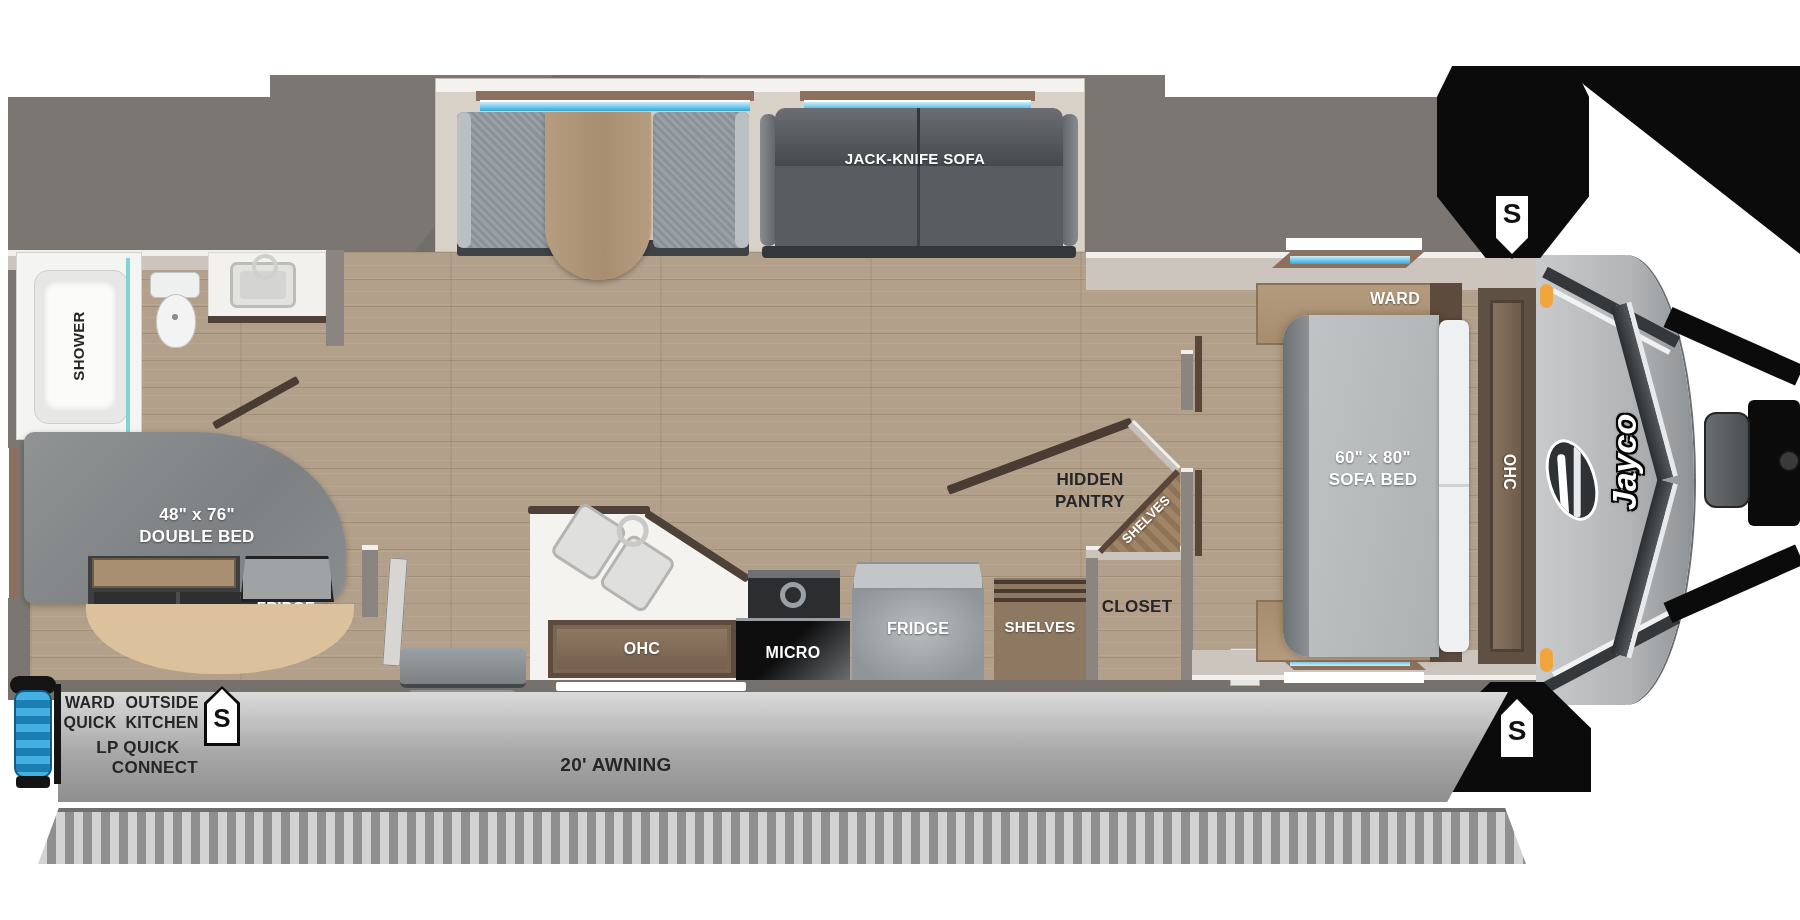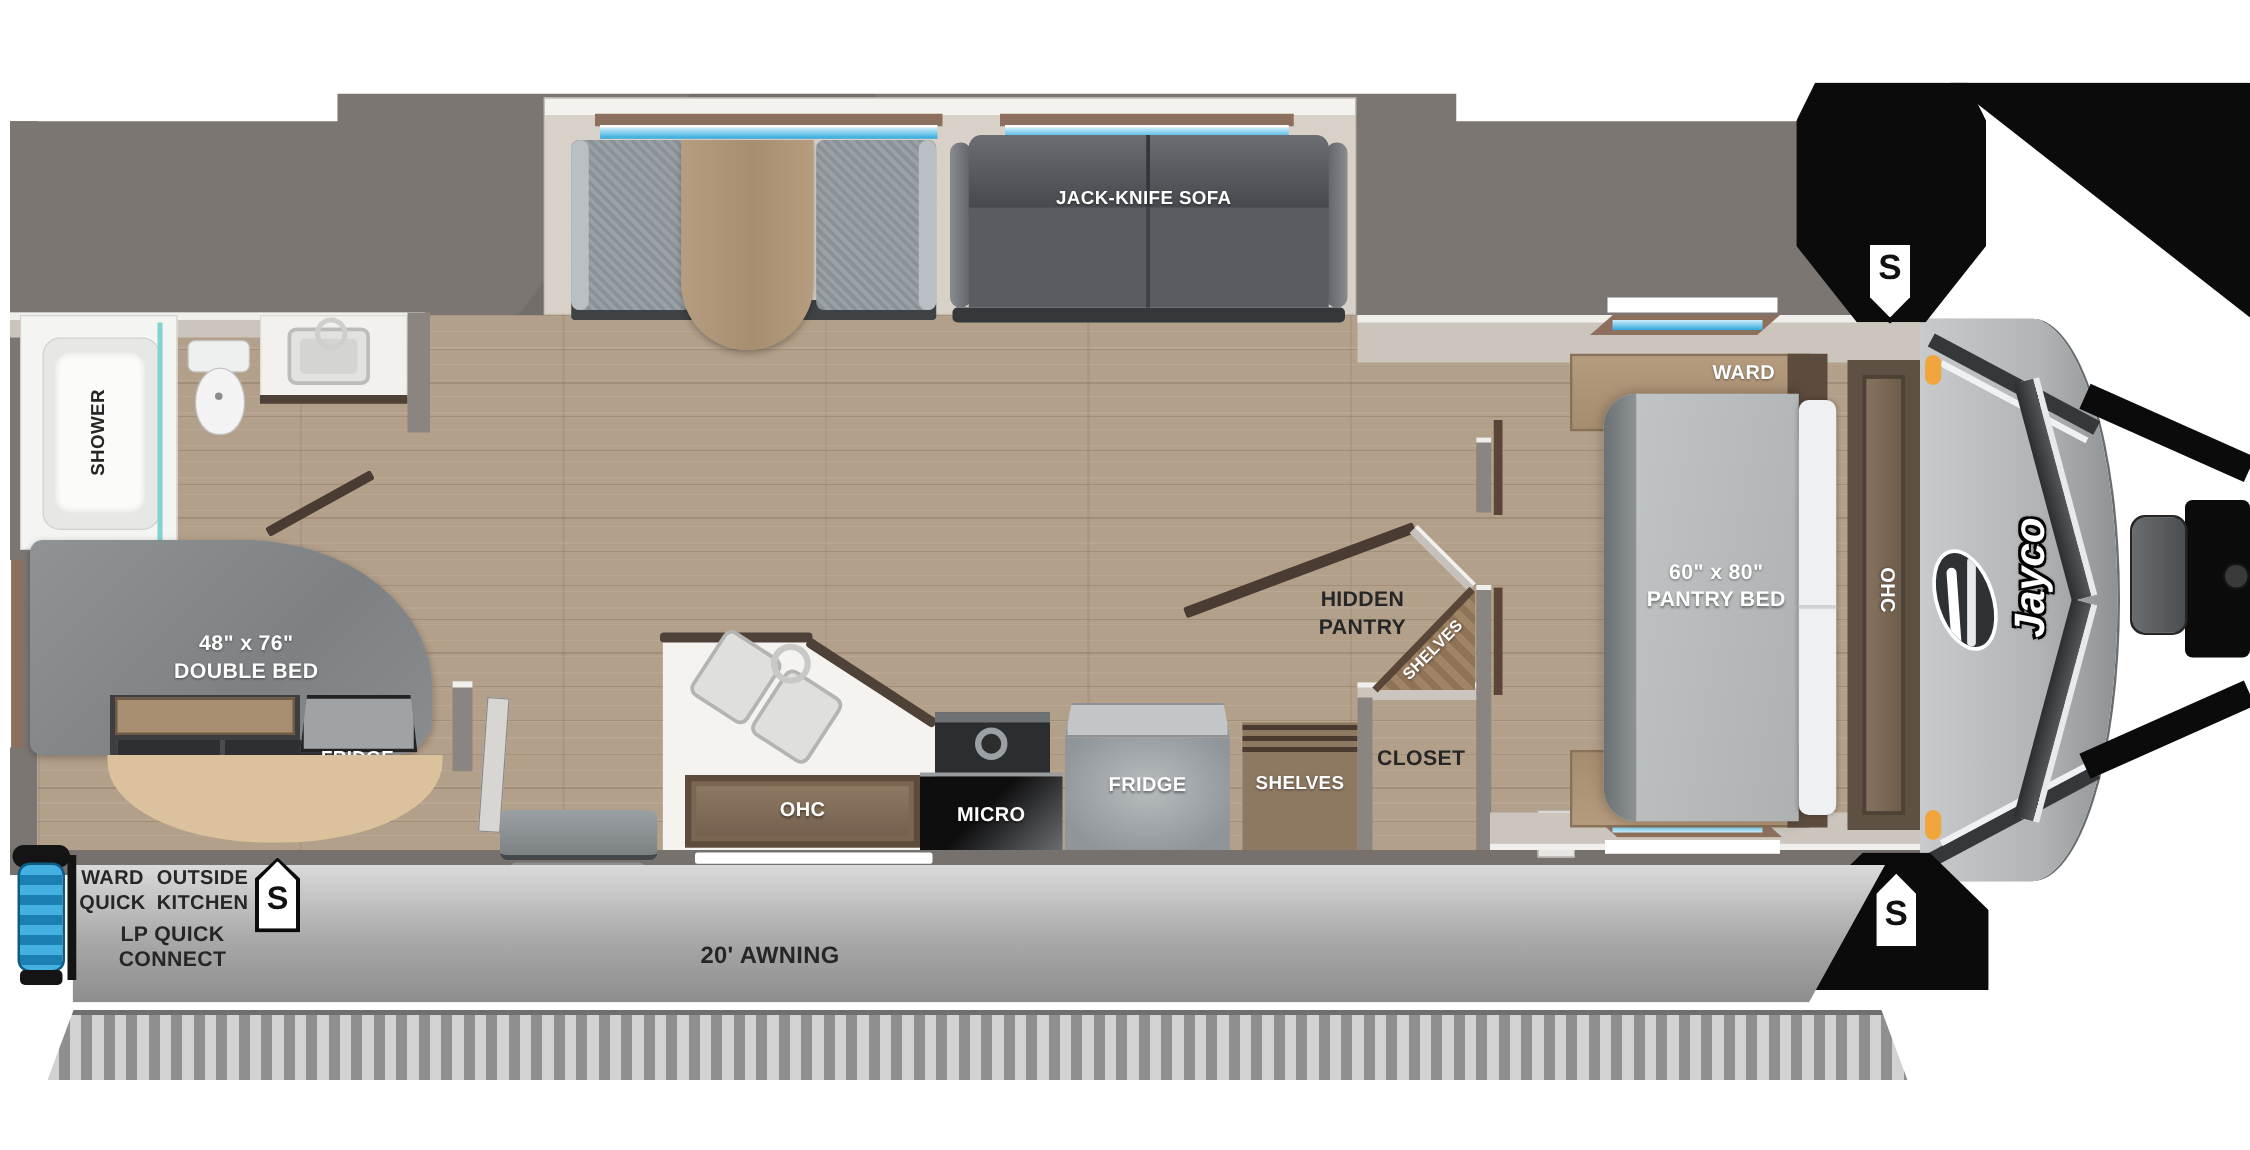--- a/index.html
+++ b/index.html
@@ -156,21 +156,21 @@
   <div class="abs lbl" style="left:1345px;top:290px;width:100px;font-size:16px;">WARD</div>
   <div class="abs" style="left:1256px;top:600px;width:192px;height:62px;background:linear-gradient(180deg,#a78d6f,#b59b7e);border:2px solid #8a7258;box-sizing:border-box;"></div>
   <div class="abs" style="left:1430px;top:596px;width:32px;height:66px;background:#5d4c3e;"></div>
   <div class="abs lbl" style="left:1345px;top:610px;width:100px;font-size:16px;">WARD</div>
 
   <div class="abs" style="left:1283px;top:315px;width:156px;height:342px;background:linear-gradient(100deg,#c3c6c7,#adb1b2);border-radius:26px 0 0 26px;box-shadow:0 0 10px rgba(0,0,0,.25);"></div>
   <div class="abs" style="left:1283px;top:315px;width:26px;height:342px;background:linear-gradient(90deg,#6b7073,#8e9294);border-radius:26px 0 0 26px;"></div>
   <div class="abs" style="left:1439px;top:320px;width:30px;height:332px;background:#eef0f1;border-radius:8px;box-shadow:0 0 4px rgba(0,0,0,.3);"></div>
   <div class="abs" style="left:1439px;top:484px;width:30px;height:3px;background:#cfd2d3;"></div>
   <div class="abs lbl" style="left:1303px;top:448px;width:140px;font-size:17px;">60" x 80"</div>
-  <div class="abs lbl" style="left:1303px;top:470px;width:140px;font-size:17px;">PANTRY BED</div>
+  <div class="abs lbl" style="left:1303px;top:470px;width:140px;font-size:17px;">SOFA BED</div>
 
   <div class="abs" style="left:1478px;top:288px;width:58px;height:376px;background:#5f5044;"></div>
   <div class="abs" style="left:1490px;top:300px;width:34px;height:352px;background:linear-gradient(90deg,#86735f,#6e5c4a);border:3px solid #4e4136;box-sizing:border-box;"></div>
   <div class="abs lbl" style="left:1472px;top:462px;width:72px;height:20px;font-size:16px;transform:rotate(90deg);">OHC</div>
 
   <div class="abs" style="left:1536px;top:255px;width:158px;height:450px;background:linear-gradient(90deg,#c9cacb,#b2b4b6 60%,#8f9294);border-radius:0 70px 70px 0 / 0 225px 225px 0;box-shadow:2px 0 0 #6a6d70;"></div>
   <div class="abs" style="left:1545px;top:266px;width:150px;height:12px;background:#35383b;transform:rotate(28deg);transform-origin:left center;"></div>
   <div class="abs" style="left:1553px;top:288px;width:132px;height:5px;background:#f0f1f2;transform:rotate(28deg);transform-origin:left center;"></div>
   <div class="abs" style="left:1545px;top:682px;width:150px;height:12px;background:#35383b;transform:rotate(-28deg);transform-origin:left center;"></div>
   <div class="abs" style="left:1553px;top:672px;width:132px;height:5px;background:#f0f1f2;transform:rotate(-28deg);transform-origin:left center;"></div>
@@ -223,15 +223,15 @@
   <div class="abs dlbl" style="left:60px;top:694px;width:60px;font-size:16px;">WARD</div>
   <div class="abs dlbl" style="left:60px;top:714px;width:60px;font-size:16px;">QUICK</div>
   <div class="abs dlbl" style="left:122px;top:694px;width:80px;font-size:16px;">OUTSIDE</div>
   <div class="abs dlbl" style="left:122px;top:714px;width:80px;font-size:16px;">KITCHEN</div>
 
   <div class="abs pentOuterUp" style="left:204px;top:686px;width:36px;height:60px;"></div>
   <div class="abs pentInnerUp" style="left:207px;top:689px;width:30px;height:54px;">
     <div class="sText" style="top:14px;font-size:26px;">S</div>
   </div>
   <div class="abs dlbl" style="left:78px;top:738px;width:120px;font-size:17px;">LP QUICK</div>
-  <div class="abs dlbl" style="left:78px;top:758px;width:120px;font-size:17px;">CONNECT</div>
+  <div class="abs dlbl" style="left:78px;top:758px;width:120px;font-size:17px;text-align:right;">CONNECT</div>
 
 </div>
 
 </body></html>

